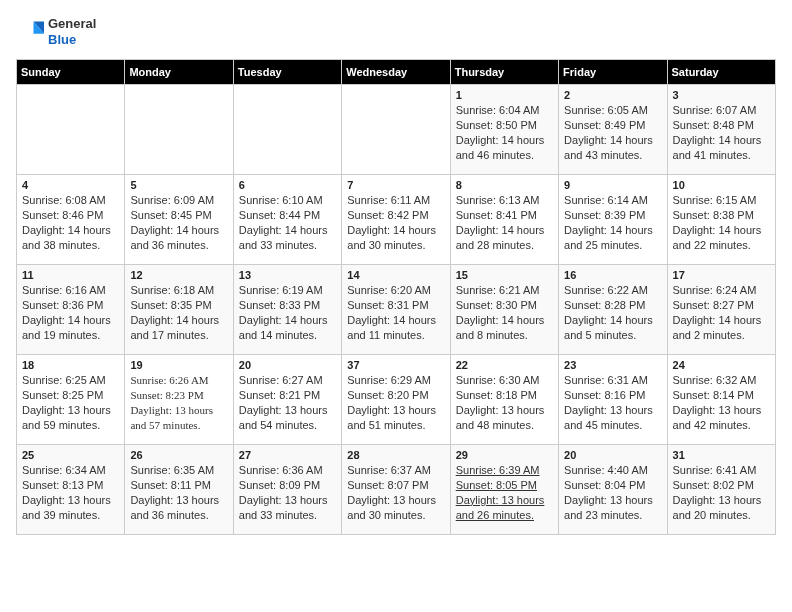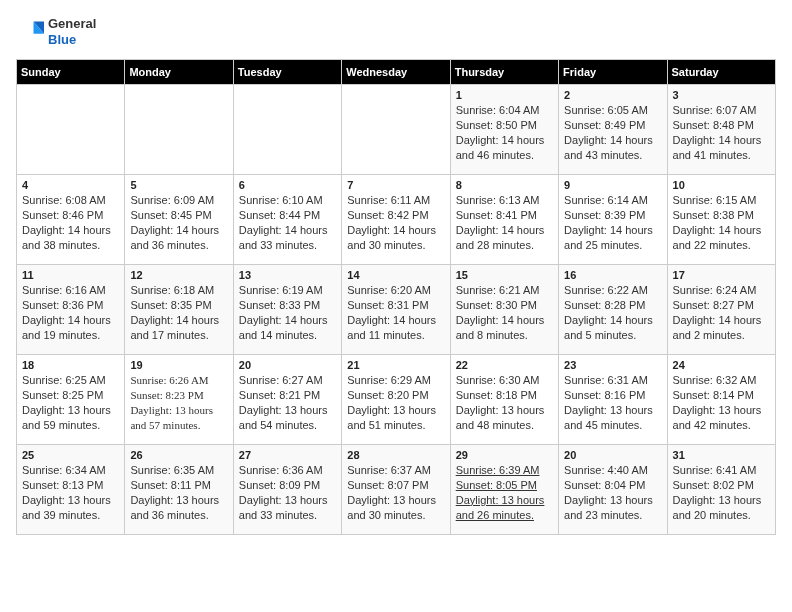--- a/index.html
+++ b/index.html
@@ -265,21 +265,21 @@
 and 57 minutes.</div>
         </td>
         <td>
           <div class="day-number">20</div>
           <div class="day-info" style="white-space: pre-line;">Sunrise: 6:27 AM
 Sunset: 8:21 PM
 Daylight: 13 hours
 and 54 minutes.</div>
         </td>
         <td>
-          <div class="day-number">21</div>
+          <div class="day-number">37</div>
           <div class="day-info" style="white-space: pre-line;">Sunrise: 6:29 AM
 Sunset: 8:20 PM
 Daylight: 13 hours
 and 51 minutes.</div>
         </td>
         <td>
           <div class="day-number">22</div>
           <div class="day-info" style="white-space: pre-line;">Sunrise: 6:30 AM
 Sunset: 8:18 PM
 Daylight: 13 hours

